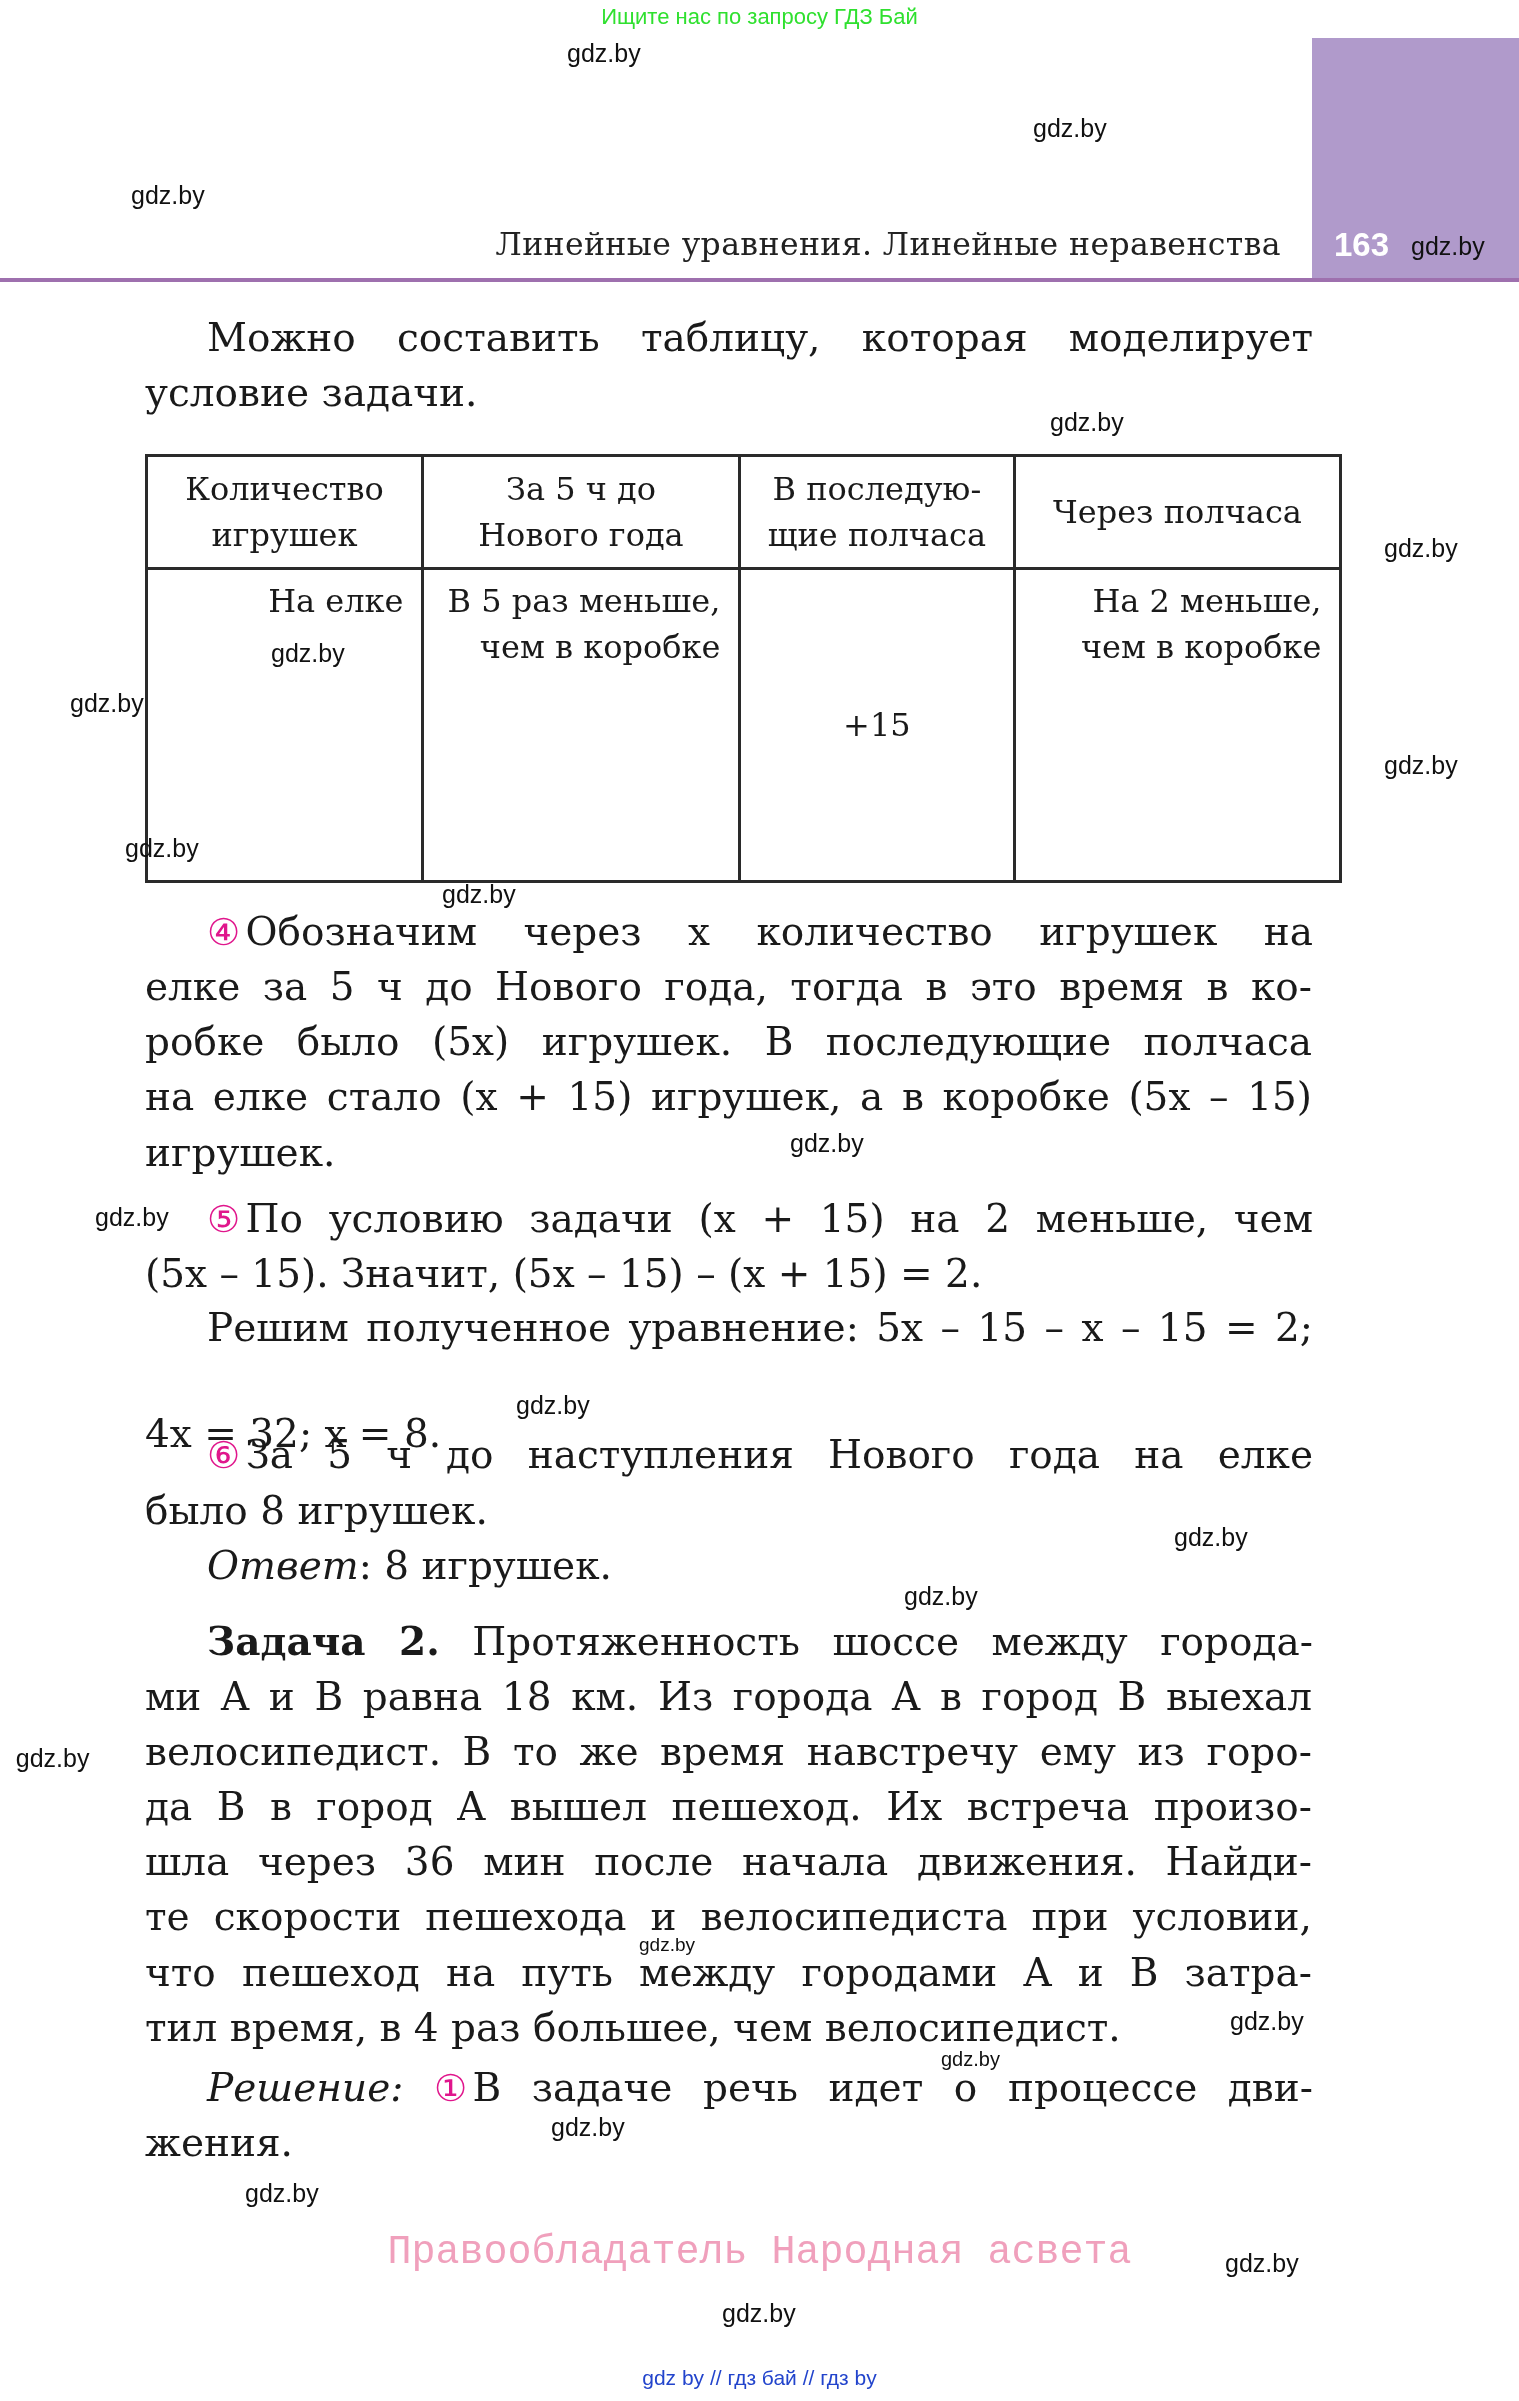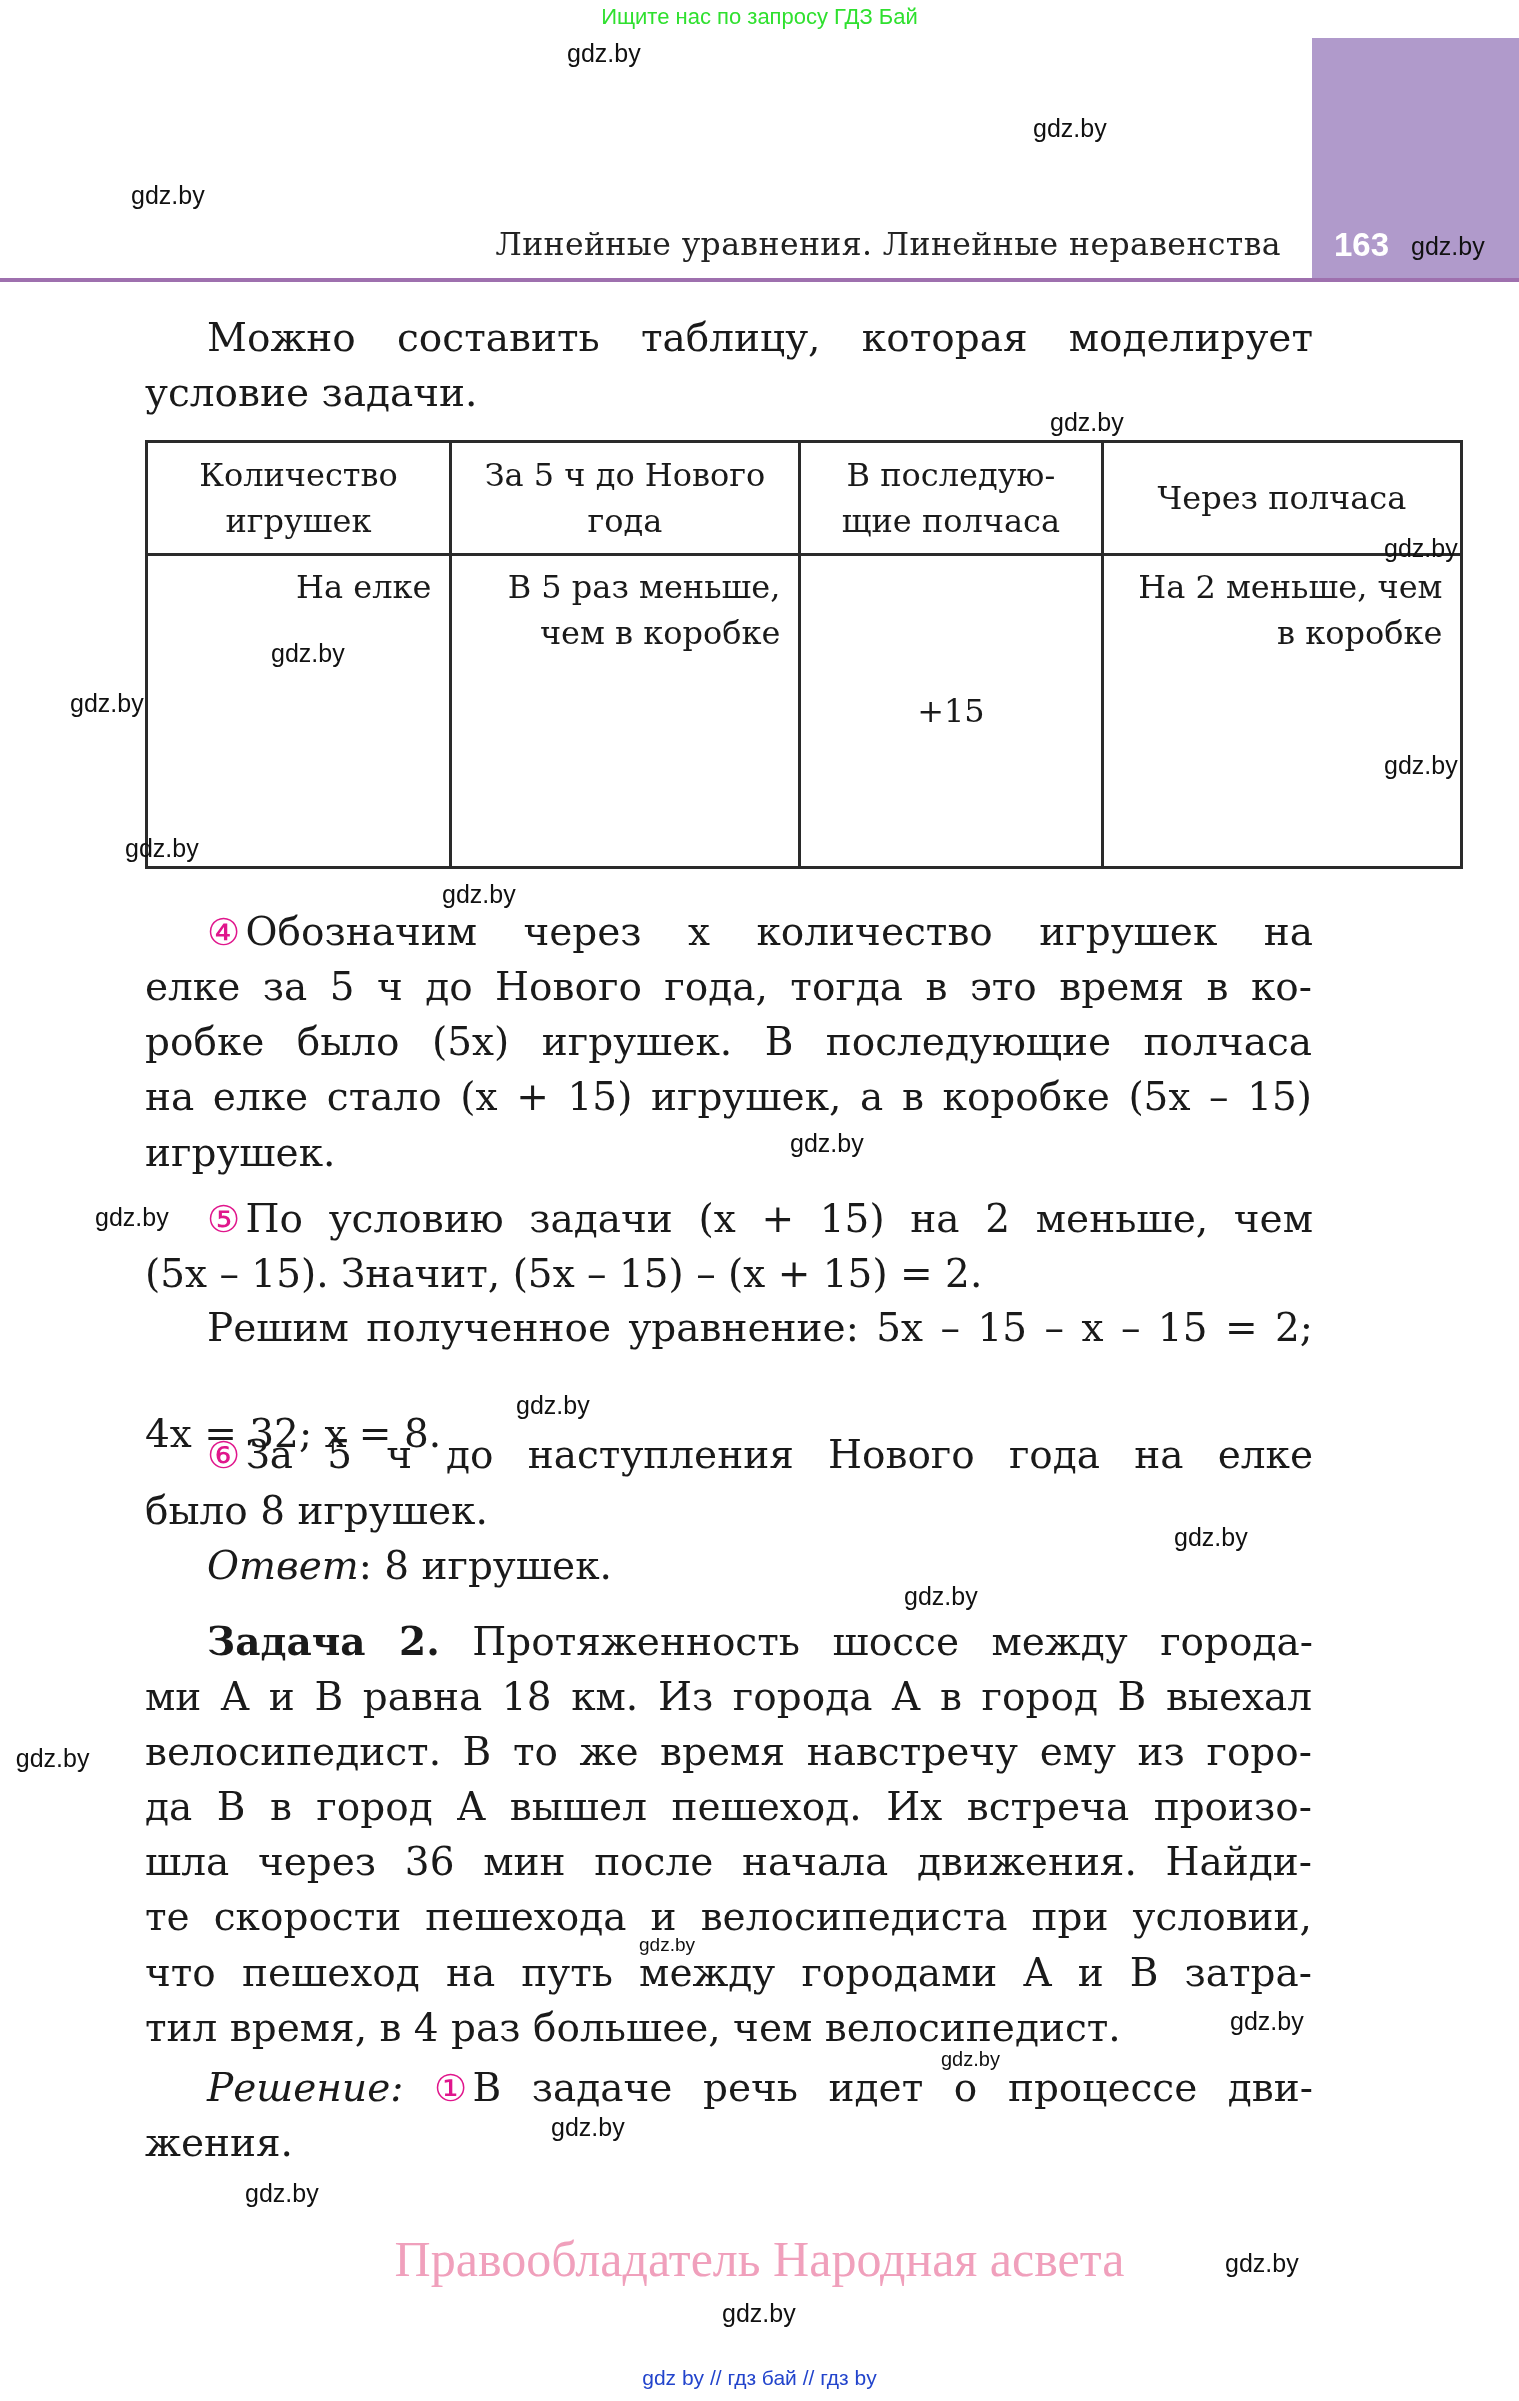--- a/index.html
+++ b/index.html
@@ -8,25 +8,25 @@
   .top-note { position:absolute; left:0; width:1519px; top:3.5px; text-align:center; font-family:"Liberation Sans", sans-serif; font-size:22px; color:#2fe02f; }
   .page-tab { position:absolute; left:1312px; top:38px; width:207px; height:242px; background:#b09acb; }
   .page-num { position:absolute; left:1334px; top:226px; font-family:"Liberation Sans", sans-serif; font-weight:bold; font-size:33px; color:#ffffff; }
   .header-line { position:absolute; left:0; top:278px; width:1519px; height:3.5px; background:#9e70ae; }
   .running-head { position:absolute; right:238px; top:226px; font-size:31.5px; color:#222; white-space:nowrap; letter-spacing:0.4px; }
   .line { position:absolute; left:145px; width:1167px; font-size:39px; line-height:55px; white-space:nowrap; text-align:justify; text-align-last:justify; }
   .line.last { text-align-last:left; }
   .indent { left:207px; width:1106px; }
   .circ { display:inline-block; color:#e0168c; font-family:"DejaVu Sans", sans-serif; font-size:37px; margin-right:5.3px; }
   b.task { font-weight:bold; }
-  table.model { position:absolute; left:145px; top:440px; width:1318px; height:429px; border-collapse:collapse; }
+  table.model { position:absolute; left:145px; top:454px; width:1197px; height:429px; border-collapse:collapse; }
   table.model td { border:3.5px solid #2a2a2a; font-size:32px; line-height:46px; vertical-align:top; padding:8.8px 17.5px;text-align:right; }
   table.model tr.head td { text-align:center; vertical-align:middle; height:92px; }
   table.model td.mid { text-align:center; vertical-align:middle;margin-top:41px; }
-  .footer-pink { position:absolute; left:0; width:1519px; top:2230px; text-align:center; font-family:Liberation Serif, serif; font-size:50px; color:#f0a0bc; }
+  .footer-pink { position:absolute; left:0; width:1519px; top:2230px; text-align:center; font-family:Liberation Mono, monospace; font-size:40px; color:#f0a0bc; }
   .footer-blue { position:absolute; left:0; width:1519px; top:2366px; text-align:center; font-family:"Liberation Sans", sans-serif; font-size:21px; color:#2244cc; }
 </style>
 </head>
 <body>
 
 <div class="top-note">Ищите нас по запросу ГДЗ Бай</div>
 
 <div class="page-tab"></div>
 <div class="page-num">163</div>
 <div class="running-head">Линейные уравнения. Линейные неравенства</div>

